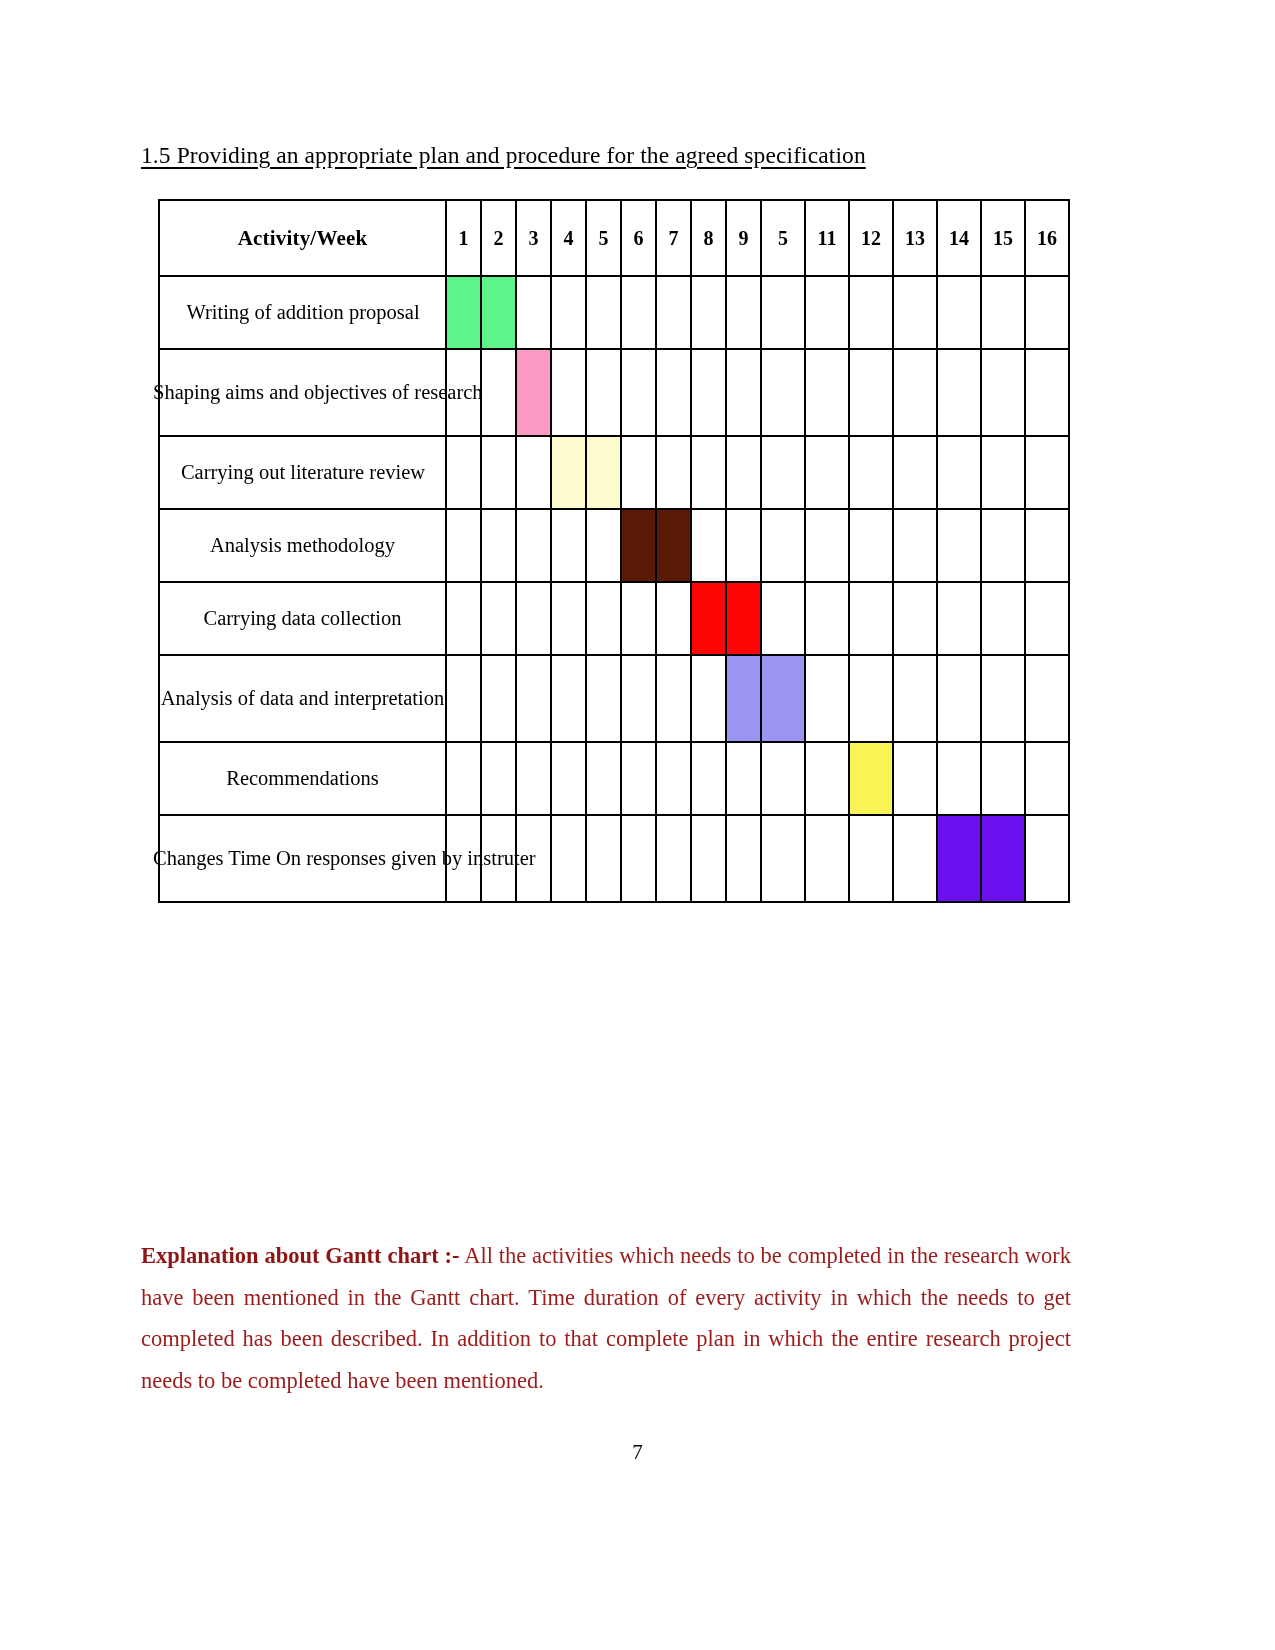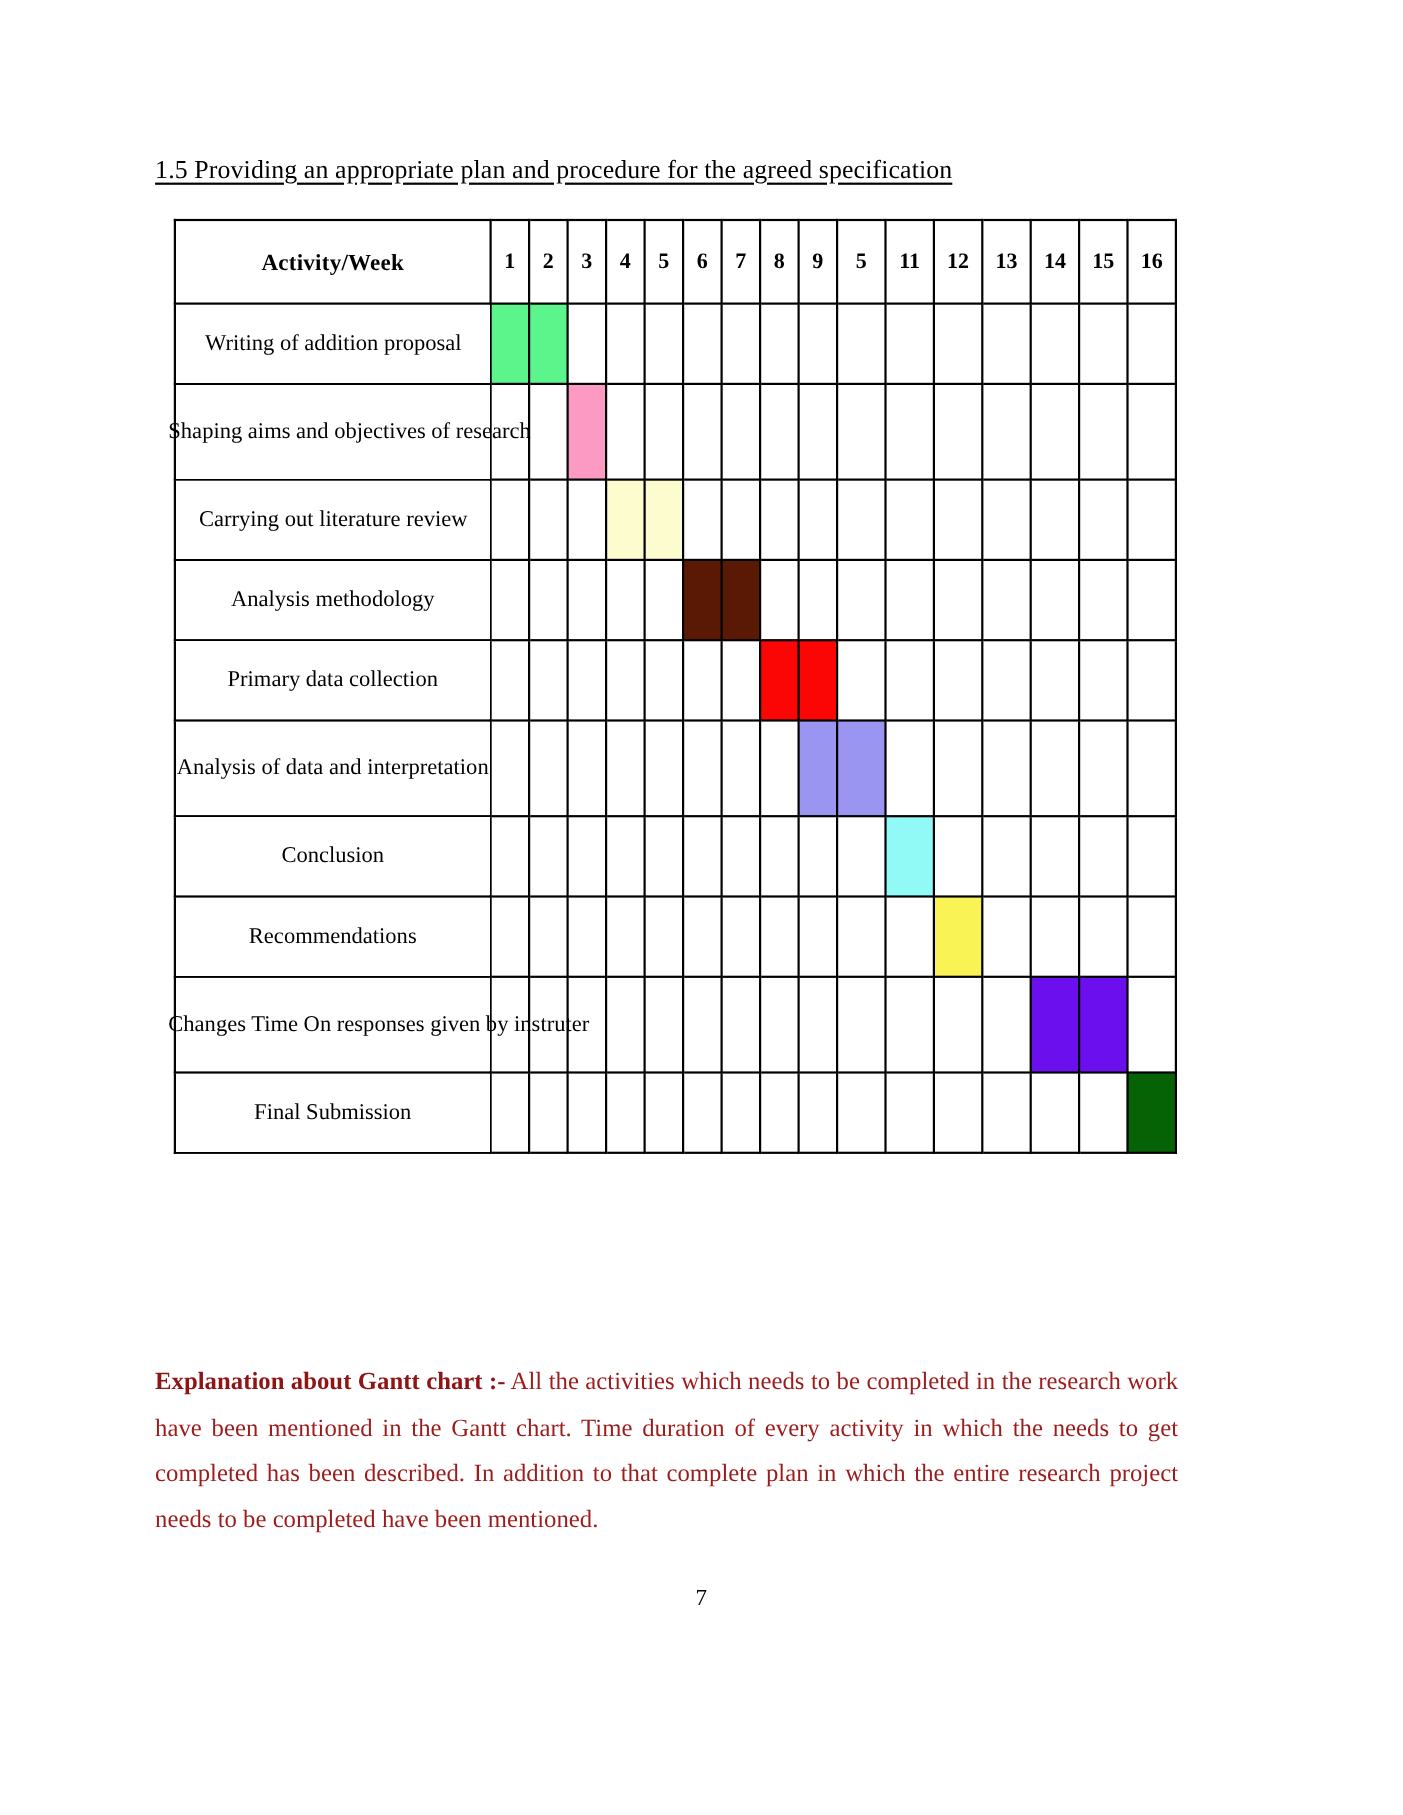--- a/index.html
+++ b/index.html
@@ -238,21 +238,21 @@
             <td class="week-cell" style="width: 42px;"></td>
             <td class="week-cell" style="width: 42px;"></td>
             <td class="week-cell" style="width: 42px;"></td>
             <td class="week-cell" style="width: 42px;"></td>
             <td class="week-cell" style="width: 42px;"></td>
             <td class="week-cell" style="width: 42px;"></td>
             <td class="week-cell" style="width: 42px;"></td>
           </tr>
           <tr class="r-short">
             <td class="act-cell act-col">
-              <span class="act-label">Primary data collection</span>
+              <span class="act-label">Carrying data collection</span>
             </td>
             <td class="week-cell" style="width: 33px;"></td>
             <td class="week-cell" style="width: 33px;"></td>
             <td class="week-cell" style="width: 33px;"></td>
             <td class="week-cell" style="width: 33px;"></td>
             <td class="week-cell" style="width: 33px;"></td>
             <td class="week-cell" style="width: 33px;"></td>
             <td class="week-cell" style="width: 33px;"></td>
             <td class="week-cell filled" style="background: rgb(251, 5, 5); width: 33px;"></td>
             <td class="week-cell filled" style="background: rgb(251, 5, 5); width: 33px;"></td>
@@ -280,41 +280,20 @@
             <td class="week-cell filled" style="background: rgb(154, 149, 240); width: 42px;"></td>
             <td class="week-cell" style="width: 42px;"></td>
             <td class="week-cell" style="width: 42px;"></td>
             <td class="week-cell" style="width: 42px;"></td>
             <td class="week-cell" style="width: 42px;"></td>
             <td class="week-cell" style="width: 42px;"></td>
             <td class="week-cell" style="width: 42px;"></td>
           </tr>
           <tr class="r-short">
             <td class="act-cell act-col">
-              <span class="act-label">Conclusion</span>
-            </td>
-            <td class="week-cell" style="width: 33px;"></td>
-            <td class="week-cell" style="width: 33px;"></td>
-            <td class="week-cell" style="width: 33px;"></td>
-            <td class="week-cell" style="width: 33px;"></td>
-            <td class="week-cell" style="width: 33px;"></td>
-            <td class="week-cell" style="width: 33px;"></td>
-            <td class="week-cell" style="width: 33px;"></td>
-            <td class="week-cell" style="width: 33px;"></td>
-            <td class="week-cell" style="width: 33px;"></td>
-            <td class="week-cell" style="width: 42px;"></td>
-            <td class="week-cell filled" style="background: rgb(145, 249, 246); width: 42px;"></td>
-            <td class="week-cell" style="width: 42px;"></td>
-            <td class="week-cell" style="width: 42px;"></td>
-            <td class="week-cell" style="width: 42px;"></td>
-            <td class="week-cell" style="width: 42px;"></td>
-            <td class="week-cell" style="width: 42px;"></td>
-          </tr>
-          <tr class="r-short">
-            <td class="act-cell act-col">
               <span class="act-label">Recommendations</span>
             </td>
             <td class="week-cell" style="width: 33px;"></td>
             <td class="week-cell" style="width: 33px;"></td>
             <td class="week-cell" style="width: 33px;"></td>
             <td class="week-cell" style="width: 33px;"></td>
             <td class="week-cell" style="width: 33px;"></td>
             <td class="week-cell" style="width: 33px;"></td>
             <td class="week-cell" style="width: 33px;"></td>
             <td class="week-cell" style="width: 33px;"></td>
@@ -341,41 +320,20 @@
             <td class="week-cell" style="width: 33px;"></td>
             <td class="week-cell" style="width: 33px;"></td>
             <td class="week-cell" style="width: 42px;"></td>
             <td class="week-cell" style="width: 42px;"></td>
             <td class="week-cell" style="width: 42px;"></td>
             <td class="week-cell" style="width: 42px;"></td>
             <td class="week-cell filled" style="background: rgb(108, 15, 238); width: 42px;"></td>
             <td class="week-cell filled" style="background: rgb(108, 15, 238); width: 42px;"></td>
             <td class="week-cell" style="width: 42px;"></td>
           </tr>
-          <tr class="r-short">
-            <td class="act-cell act-col">
-              <span class="act-label">Final Submission</span>
-            </td>
-            <td class="week-cell" style="width: 33px;"></td>
-            <td class="week-cell" style="width: 33px;"></td>
-            <td class="week-cell" style="width: 33px;"></td>
-            <td class="week-cell" style="width: 33px;"></td>
-            <td class="week-cell" style="width: 33px;"></td>
-            <td class="week-cell" style="width: 33px;"></td>
-            <td class="week-cell" style="width: 33px;"></td>
-            <td class="week-cell" style="width: 33px;"></td>
-            <td class="week-cell" style="width: 33px;"></td>
-            <td class="week-cell" style="width: 42px;"></td>
-            <td class="week-cell" style="width: 42px;"></td>
-            <td class="week-cell" style="width: 42px;"></td>
-            <td class="week-cell" style="width: 42px;"></td>
-            <td class="week-cell" style="width: 42px;"></td>
-            <td class="week-cell" style="width: 42px;"></td>
-            <td class="week-cell filled" style="background: rgb(5, 99, 5); width: 42px;"></td>
-          </tr>
         </tbody>
     </table>
   </div>
 
   <div class="explanation">
     <b>Explanation about Gantt chart :-</b><span> All the activities which needs to be completed in the research work have been mentioned in the Gantt chart. Time duration of every activity in which the needs to get completed has been described. In addition to that complete plan in which the entire research project needs to be completed have been mentioned.</span>
   </div>
 
   <div class="page-number">7</div>
 

